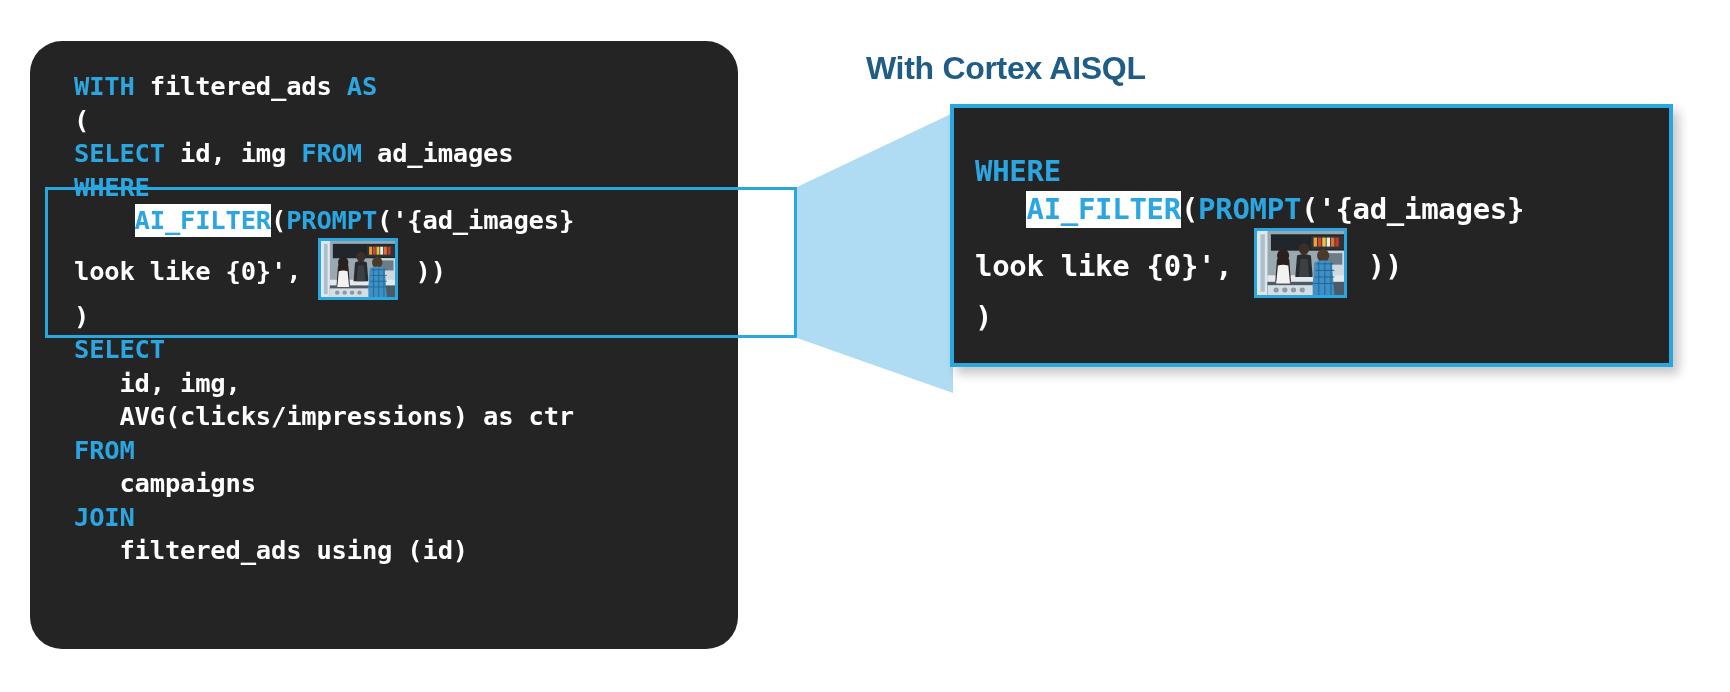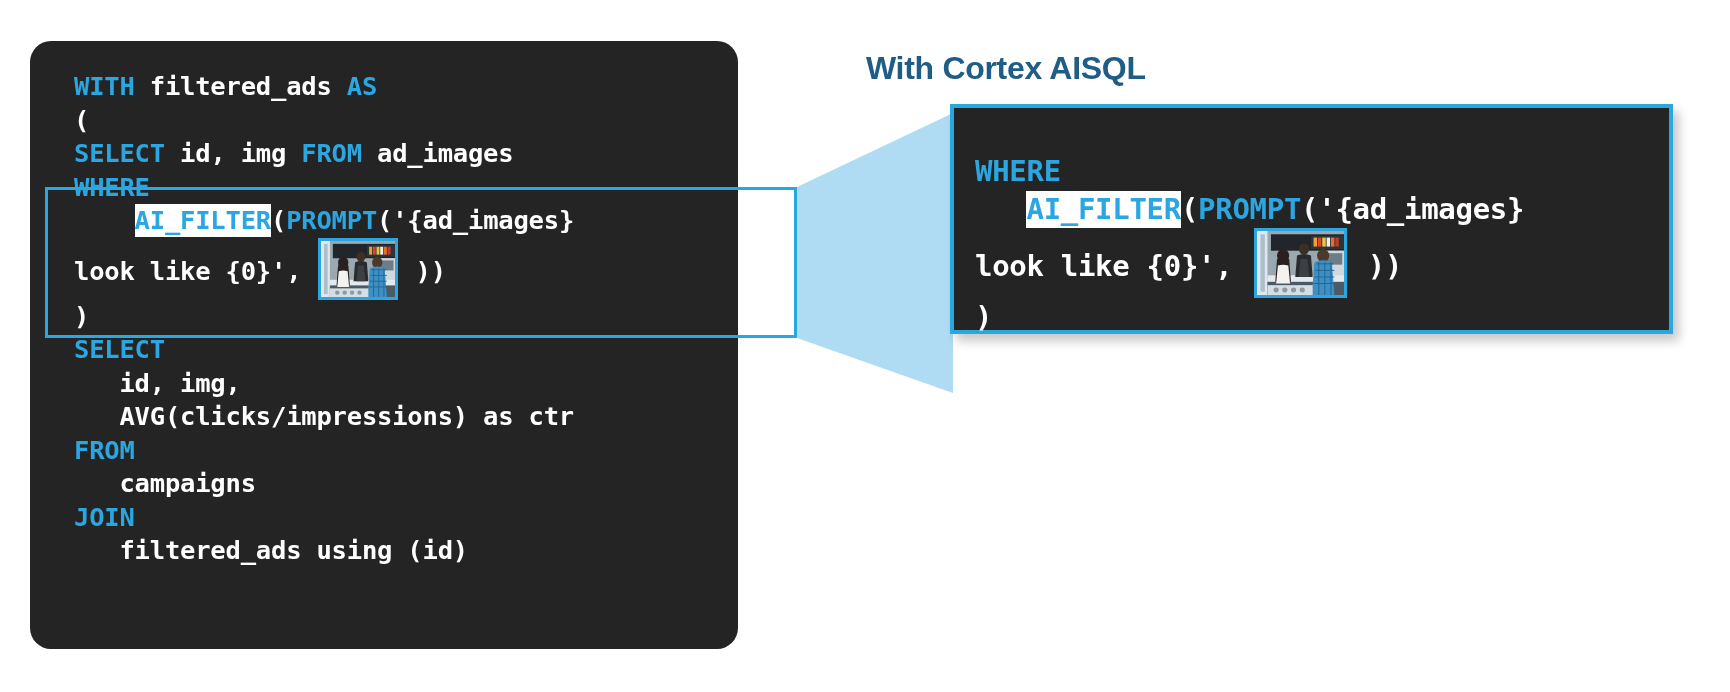--- a/index.html
+++ b/index.html
@@ -16,21 +16,21 @@
   }
 
   
   #left-card {
     position: absolute;
     left: 30px;
     top: 41px;
     width: 708px;
     height: 608px;
     background: #242424;
-    border-radius: 21px;
+    border-radius: 32px;
     box-sizing: border-box;
   }
 
   .code-block {
     font-family: "DejaVu Sans Mono", "Liberation Mono", monospace;
     white-space: pre;
     color: #ffffff;
   }
 
   #left-code {
@@ -85,21 +85,21 @@
     letter-spacing: -0.3px;
     white-space: nowrap;
   }
 
   
   #right-panel {
     position: absolute;
     left: 950px;
     top: 104px;
     width: 723px;
-    height: 230px;
+    height: 263px;
     background: #242424;
     border: 4px solid #29A8E0;
     box-sizing: border-box;
     box-shadow: 6px 7px 10px rgba(0,0,0,0.22);
   }
 
   #right-code {
     position: absolute;
     left: 21px;
     top: 44px;

